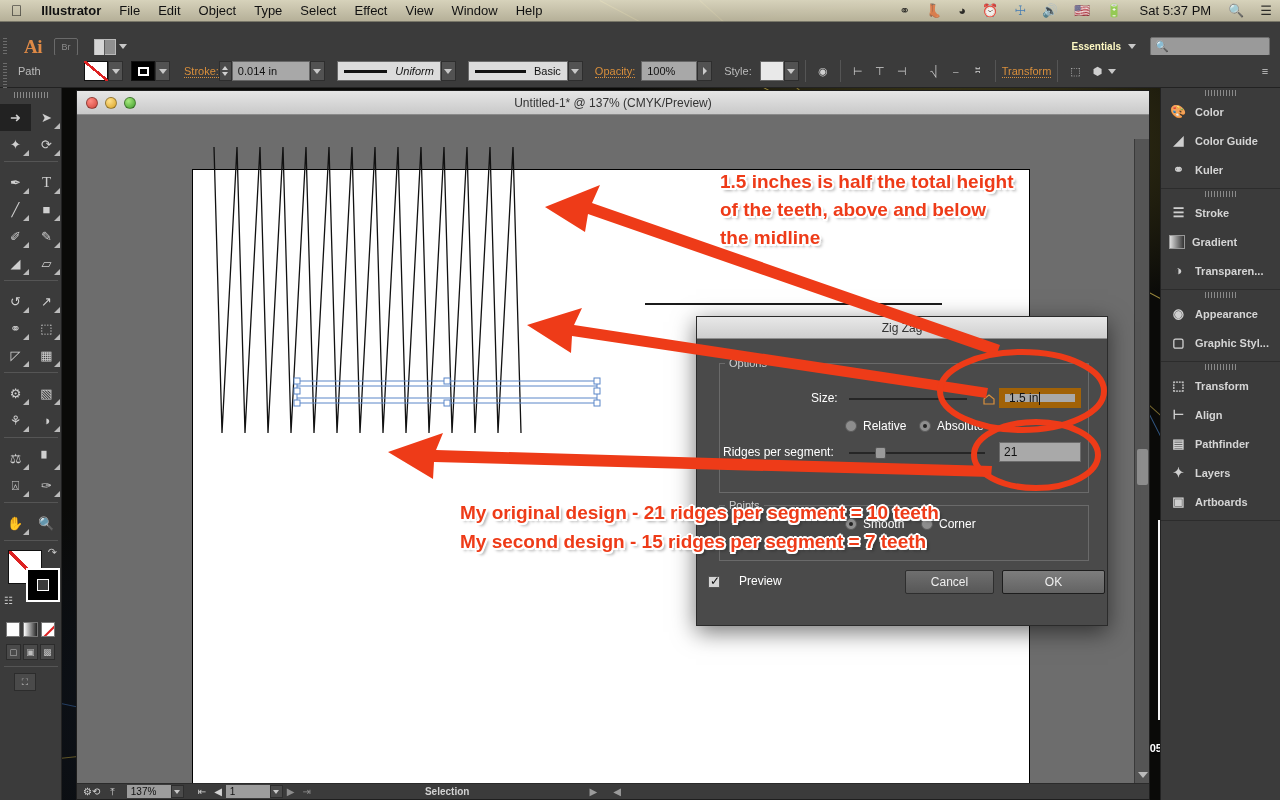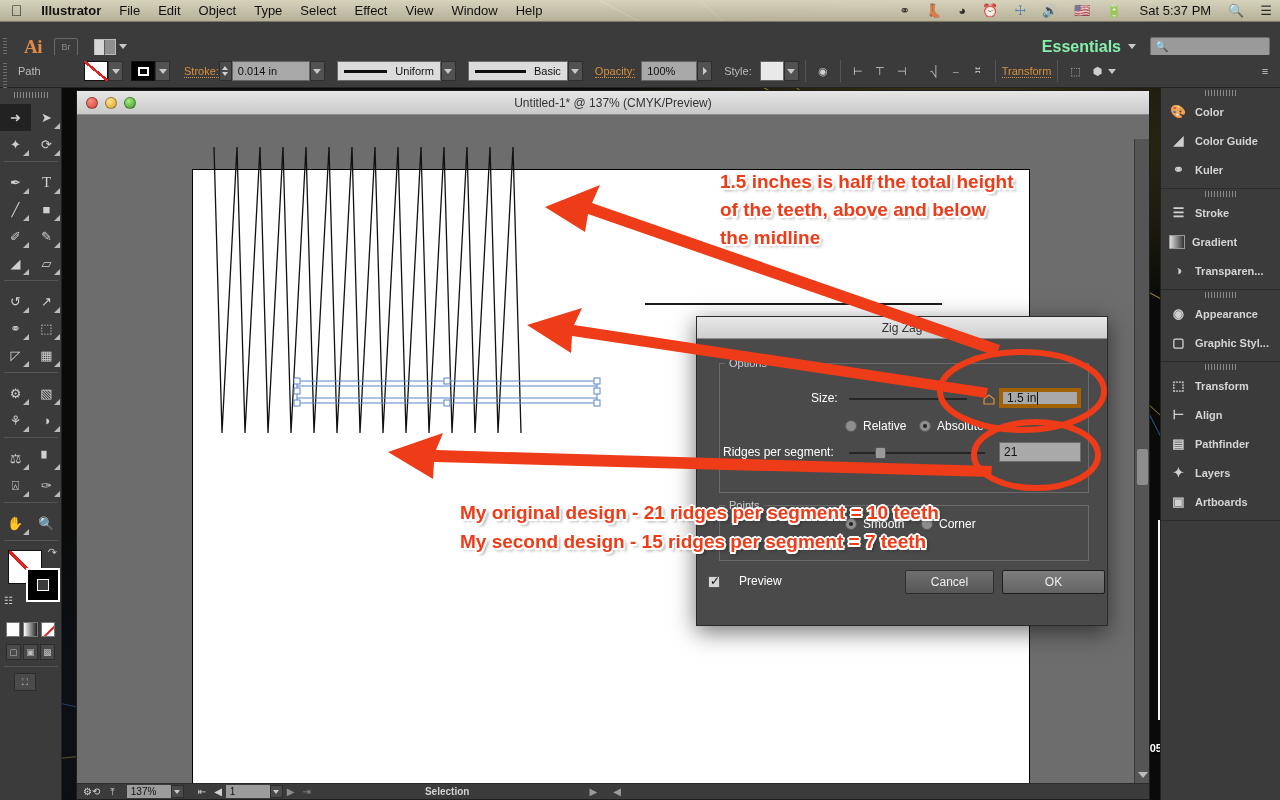--- a/index.html
+++ b/index.html
@@ -54,22 +54,22 @@
   .ai-logo { color:#e08a46; font-weight: bold; font-size: 19px; padding: 0 12px 0 14px;
              font-family: "Liberation Serif", serif; letter-spacing: -.5px;}
   .br-btn { width: 24px; height: 18px; border:1px solid #6a6a6a; border-radius:2px;
             color:#8c8c8c; font-size:9px; text-align:center; line-height:17px; margin-right:16px;}
   .arrange { display:flex; align-items:center; gap:3px; }
   .arrange .box { width:22px; height:16px; border:1px solid #b9b9b9; background:#8f8f8f;
       position:relative;}
   .arrange .box:after{content:"";position:absolute;left:0;top:0;width:9px;height:15px;background:#d6d6d6;border-right:1px solid #5a5a5a;}
   .caret { width:0;height:0;border-left:4px solid transparent;border-right:4px solid transparent;border-top:5px solid #c8c8c8;}
 
-  .ws-switch { margin-left:auto; display:flex; align-items:center; gap:7px; color:#86efac;
-    font-size:16px; font-weight:bold; padding-right:14px;}
+  .ws-switch { margin-left:auto; display:flex; align-items:center; gap:7px; color:#fef9c3;
+    font-size:10px; font-weight:bold; padding-right:14px;}
   .searchfield { width:120px; height:19px; background:#9a9a9a; border:1px solid #6d6d6d;
     border-radius:2px; margin-right:10px; display:flex; align-items:center; padding-left:4px;}
   .divider-v { width:1px; height:22px; background:#555; margin:0 6px; }
 
   .controlbar {
     position: absolute; left:0; top:55px; width:1280px; height:33px;
     background:#3b3b3b; border-bottom:1px solid #222;
     display:flex; align-items:center; font-size:11px; color:#cfcfcf;
   }
   .cb-label { color:#bbb; margin-right:8px; }
@@ -146,21 +146,21 @@
      border:1px solid #2b2b2b;box-shadow:0 6px 22px rgba(0,0,0,.55);}
   .dlg-title{height:22px;background:linear-gradient(to bottom,#e8e8e8,#cfcfcf);
      border-bottom:1px solid #8e8e8e;color:#333;font-size:12px;display:flex;align-items:center;justify-content:center;}
   .grpbox{position:absolute;border:1px solid #6a6a6a;}
   .grplbl{position:absolute;background:#4a4a4a;color:#d0d0d0;font-size:11px;padding:0 4px;}
   .dlg-lbl{color:#ffffff;font-size:12px;}
   .slider{position:absolute;height:2px;background:#262626;}
   .house{position:absolute;width:12px;height:11px;}
   .txtfield{position:absolute;height:20px;background:#a9a9a9;border:1px solid #6b6b6b;color:#111;
      font-size:12px;display:flex;align-items:center;padding-left:4px;}
-  .txtfield.focus{border:4px solid #a16207;}
+  .txtfield.focus{border:6px solid #a16207;}
   .caretbar{display:inline-block;width:1px;height:13px;background:#111;margin-left:1px;}
   .radio{width:12px;height:12px;border-radius:50%;background:#8e8e8e;border:1px solid #5a5a5a;display:inline-block;position:relative;vertical-align:middle;}
   .radio.on:after{content:"";position:absolute;left:3px;top:3px;width:4px;height:4px;border-radius:50%;background:#222;}
   .chk{width:12px;height:12px;background:#d6d6d6;border:1px solid #555;display:inline-block;position:relative;vertical-align:middle;}
   .chk:after{content:"✓";position:absolute;left:1px;top:-3px;font-size:12px;color:#111;}
   .btn{height:24px;background:linear-gradient(to bottom,#6f6f6f,#575757);border:1px solid #2e2e2e;
      border-radius:2px;color:#efefef;font-size:12px;display:flex;align-items:center;justify-content:center;}
   .btn.primary{background:linear-gradient(to bottom,#7d7d7d,#636363);border:1px solid #1d1d1d;}
 
   
@@ -268,21 +268,21 @@
     <div class="stepper">
         <i class="u"></i>
         <i class="d"></i>
       </div>
     <div class="numfield" style="width:78px;">0.014 in</div>
     <div class="mini-drop">
         <span class="caret"></span>
       </div>
 
     <div style="width:12px"></div>
-    <div class="combo" style="width:104px;">
+    <div class="combo" style="width:104px;font-style:italic;">
       <span class="line"></span>
       <span>Uniform</span>
     </div>
     <div class="mini-drop">
         <span class="caret"></span>
       </div>
 
     <div style="width:12px"></div>
     <div class="combo" style="width:100px;">
       <span class="line"></span>

